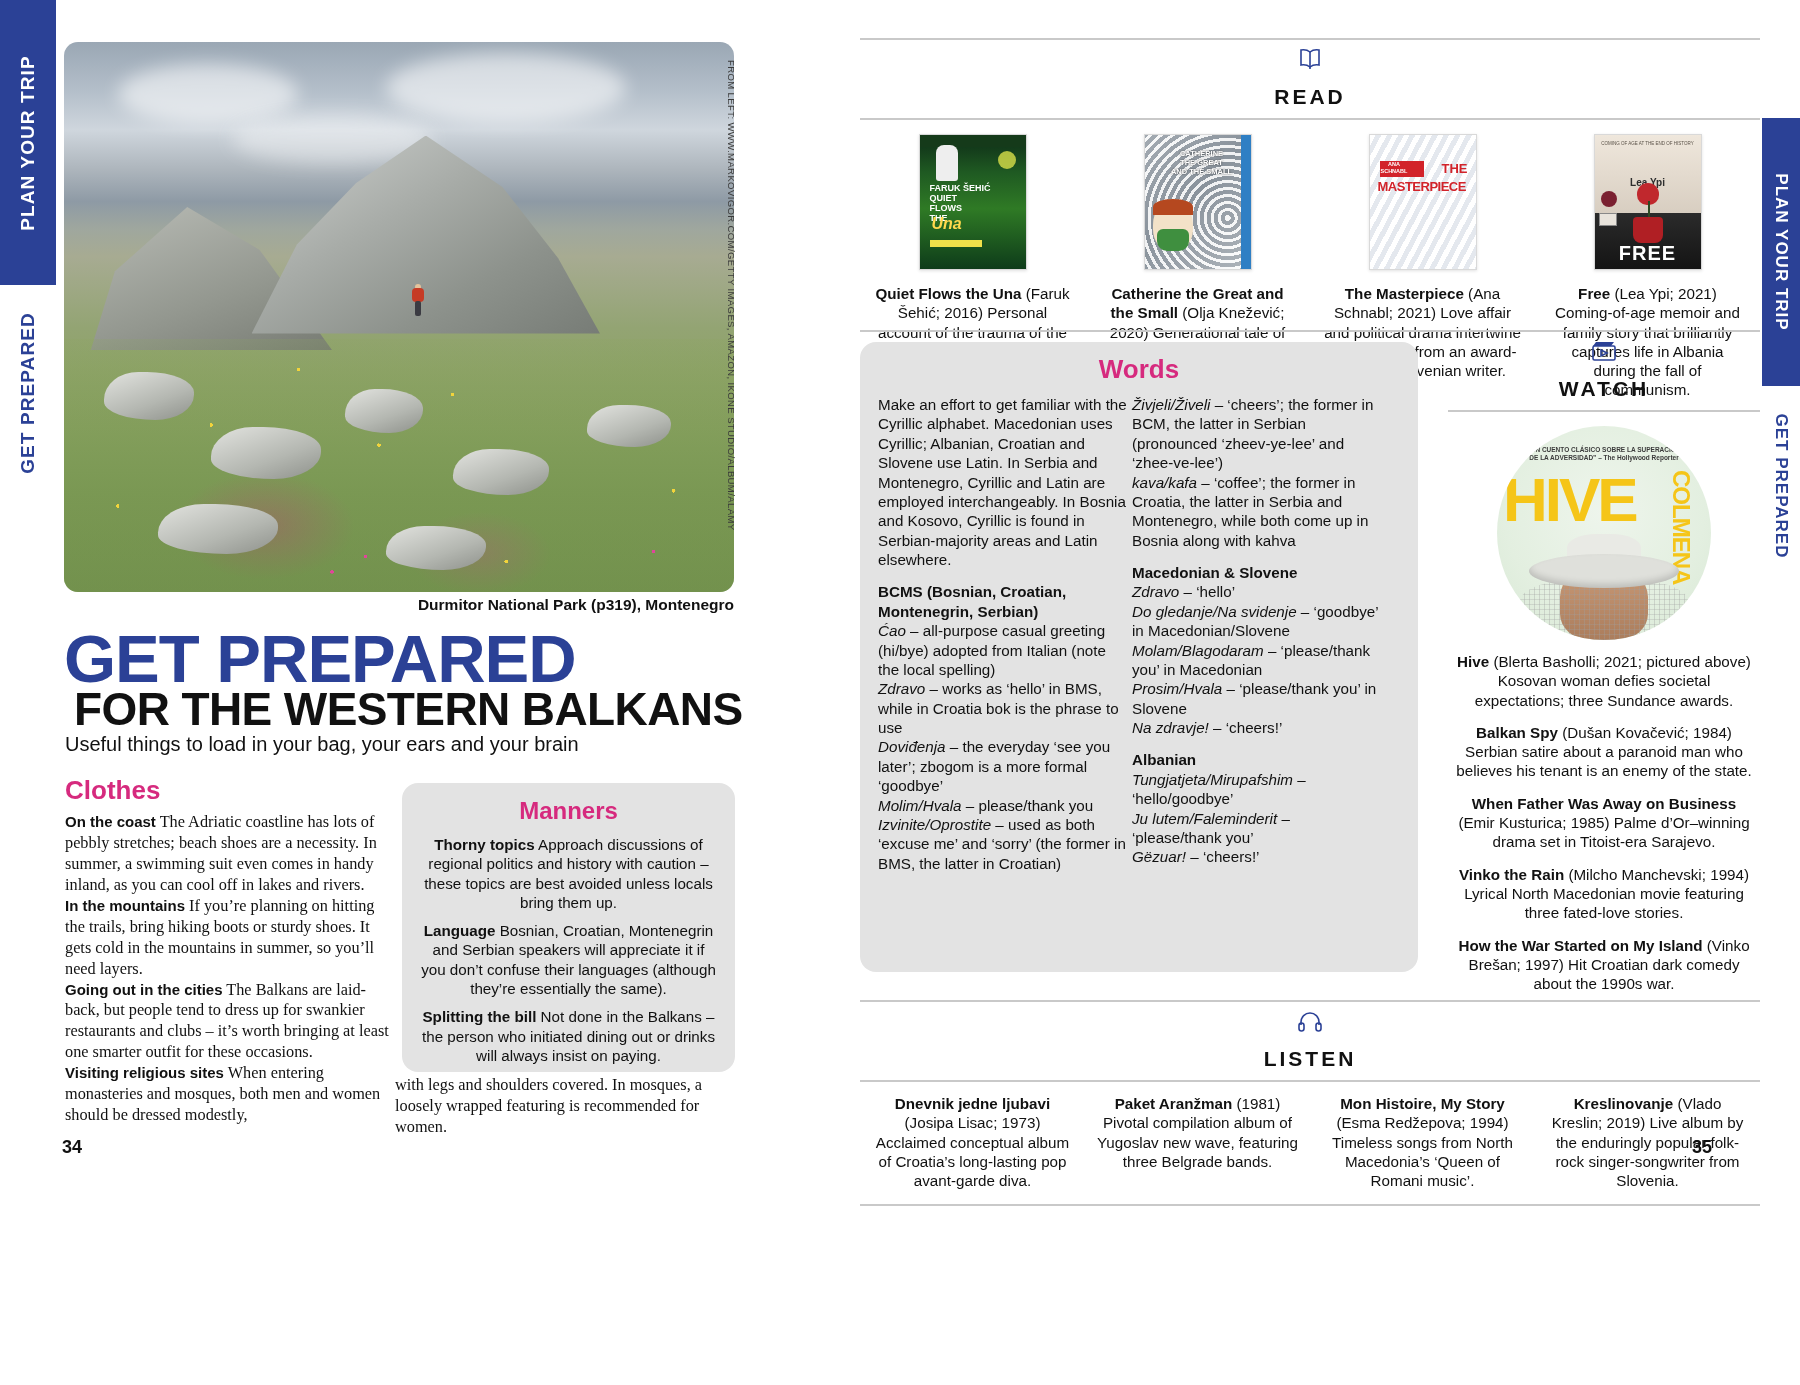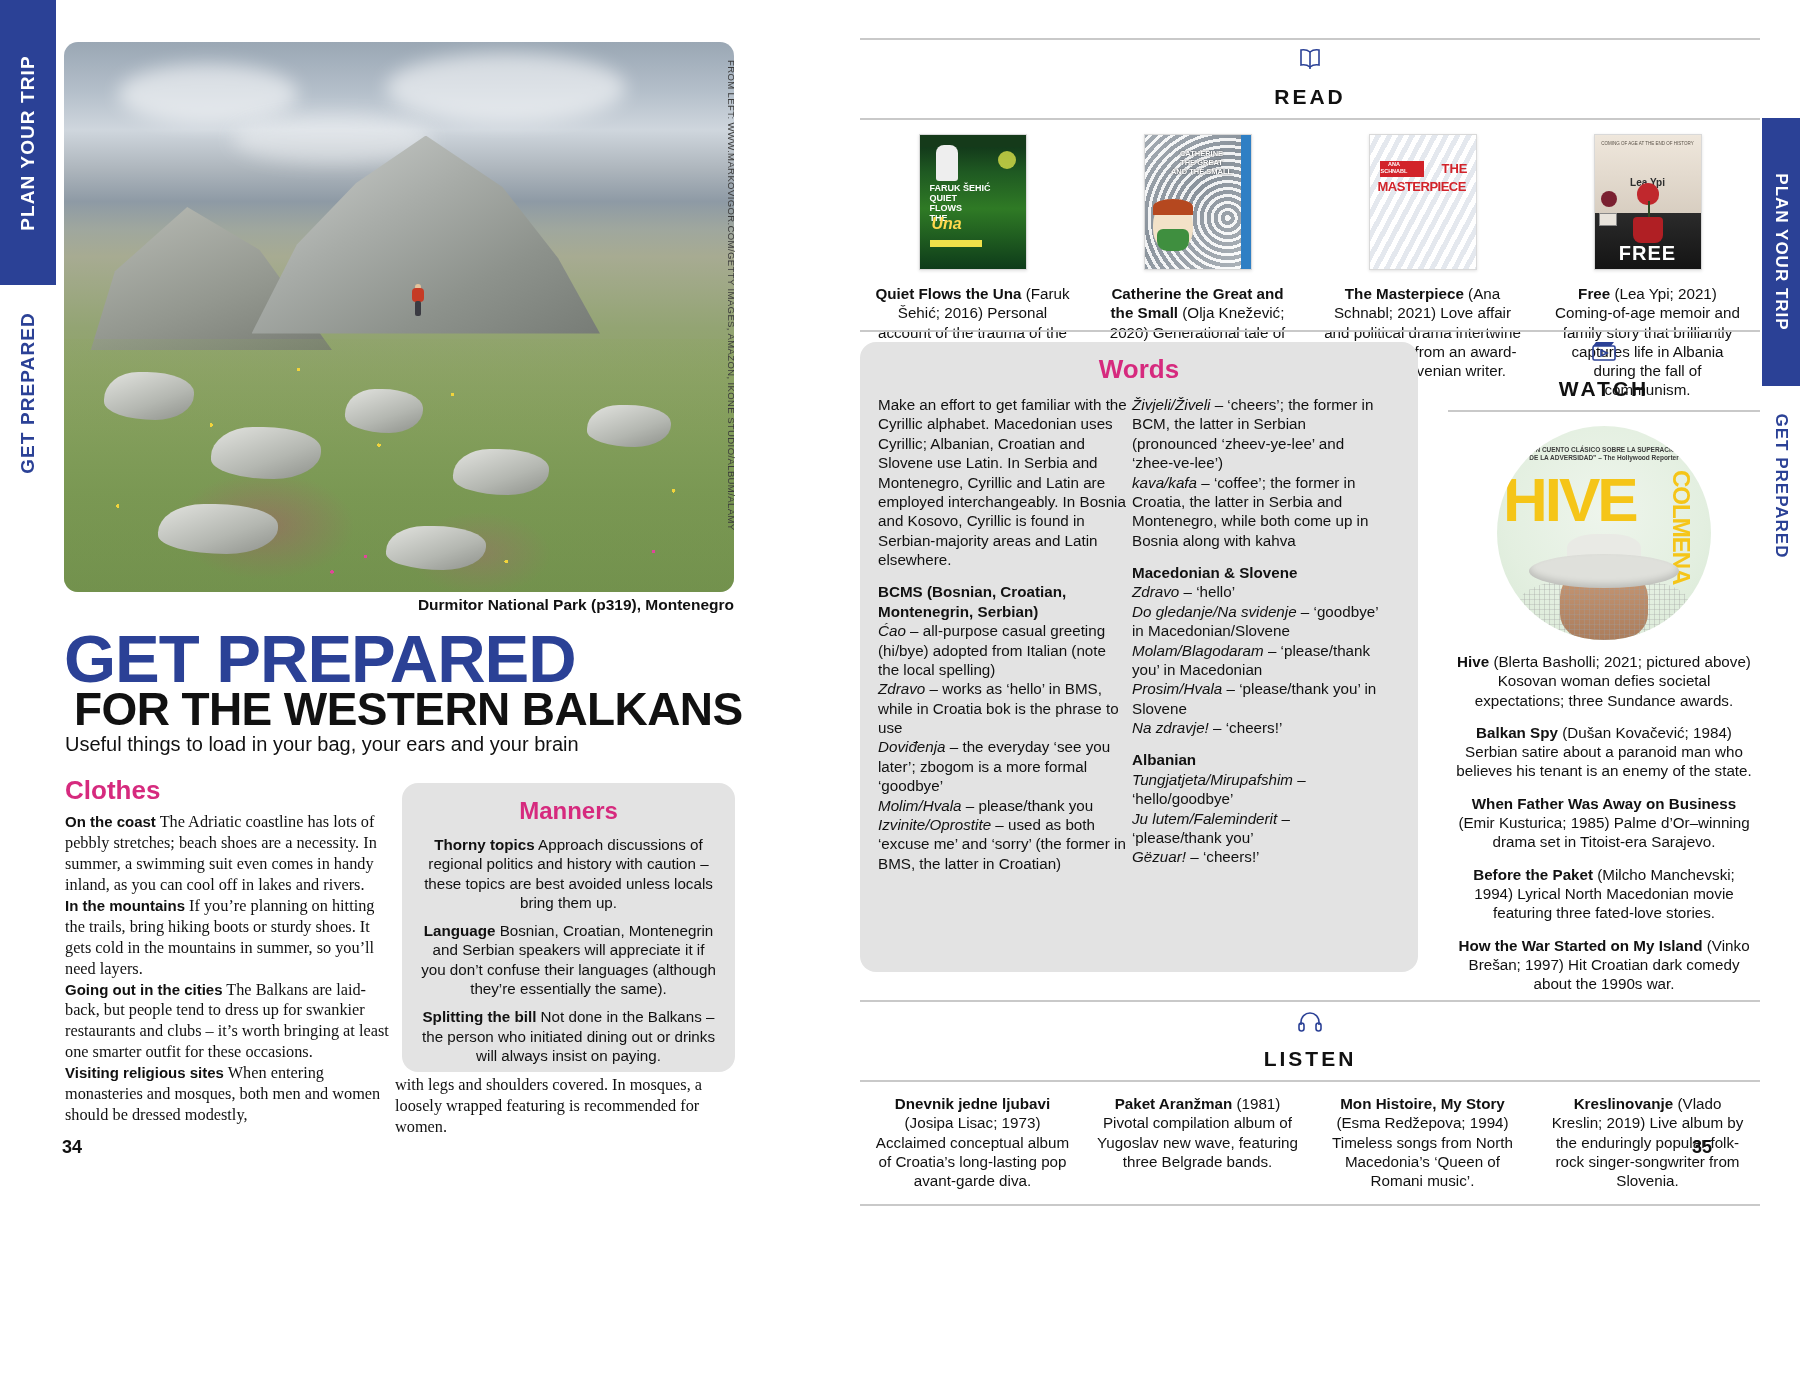--- a/index.html
+++ b/index.html
@@ -500,21 +500,21 @@
           <div class="face"></div>
           <div class="veil"></div>
           <div class="crown"></div>
           <div class="hat"></div>
         </div>
 
         <div class="watch-items" id="watch-items">
             <p><b>Hive</b><span> (Blerta Basholli; 2021; pictured above) Kosovan woman defies societal expectations; three Sundance awards.</span></p>
             <p><b>Balkan Spy</b><span> (Dušan Kovačević; 1984) Serbian satire about a paranoid man who believes his tenant is an enemy of the state.</span></p>
             <p><b>When Father Was Away on Business</b><span> (Emir Kusturica; 1985) Palme d’Or–winning drama set in Titoist-era Sarajevo.</span></p>
-            <p><b>Before the Paket</b><span> (Milcho Manchevski; 1994) Lyrical North Macedonian movie featuring three fated-love stories.</span></p>
+            <p><b>Vinko the Rain</b><span> (Milcho Manchevski; 1994) Lyrical North Macedonian movie featuring three fated-love stories.</span></p>
             <p><b>How the War Started on My Island</b><span> (Vinko Brešan; 1997) Hit Croatian dark comedy about the 1990s war.</span></p>
           </div>
       </div>
     </div>
 
     <div class="listen-block">
       <div class="rule"></div>
       <div class="sec-head">
         <span class="icon-blue">
           <svg width="28" height="24" viewBox="0 0 28 24" fill="none" stroke="#2b4196" stroke-width="1.6">

